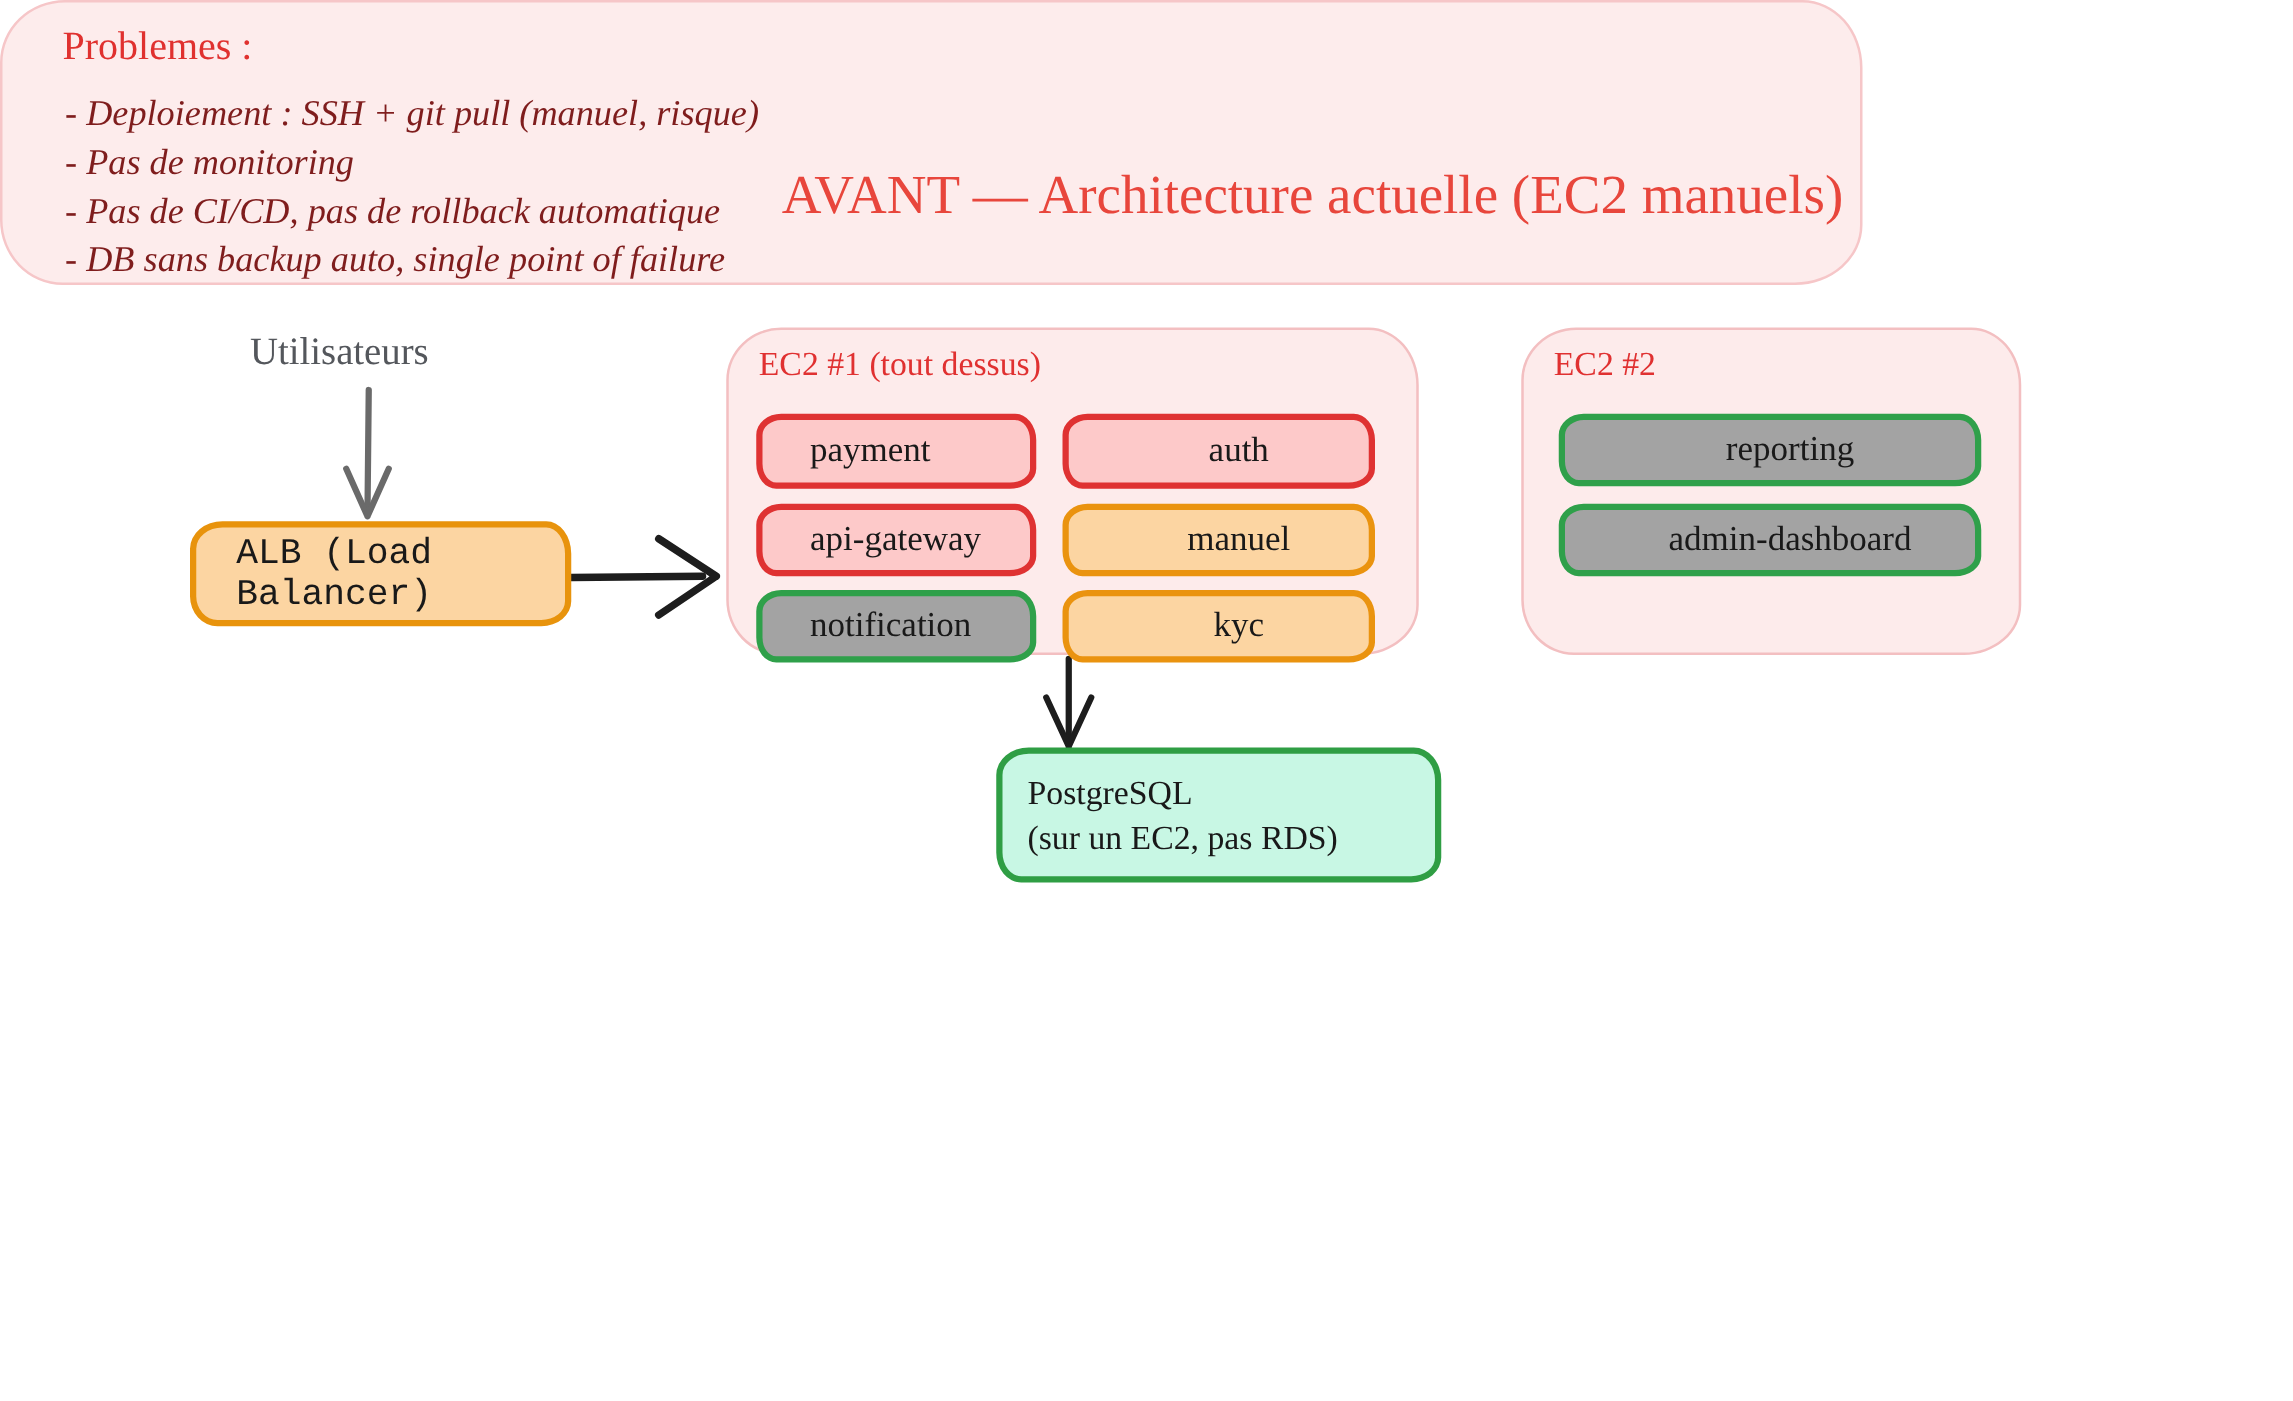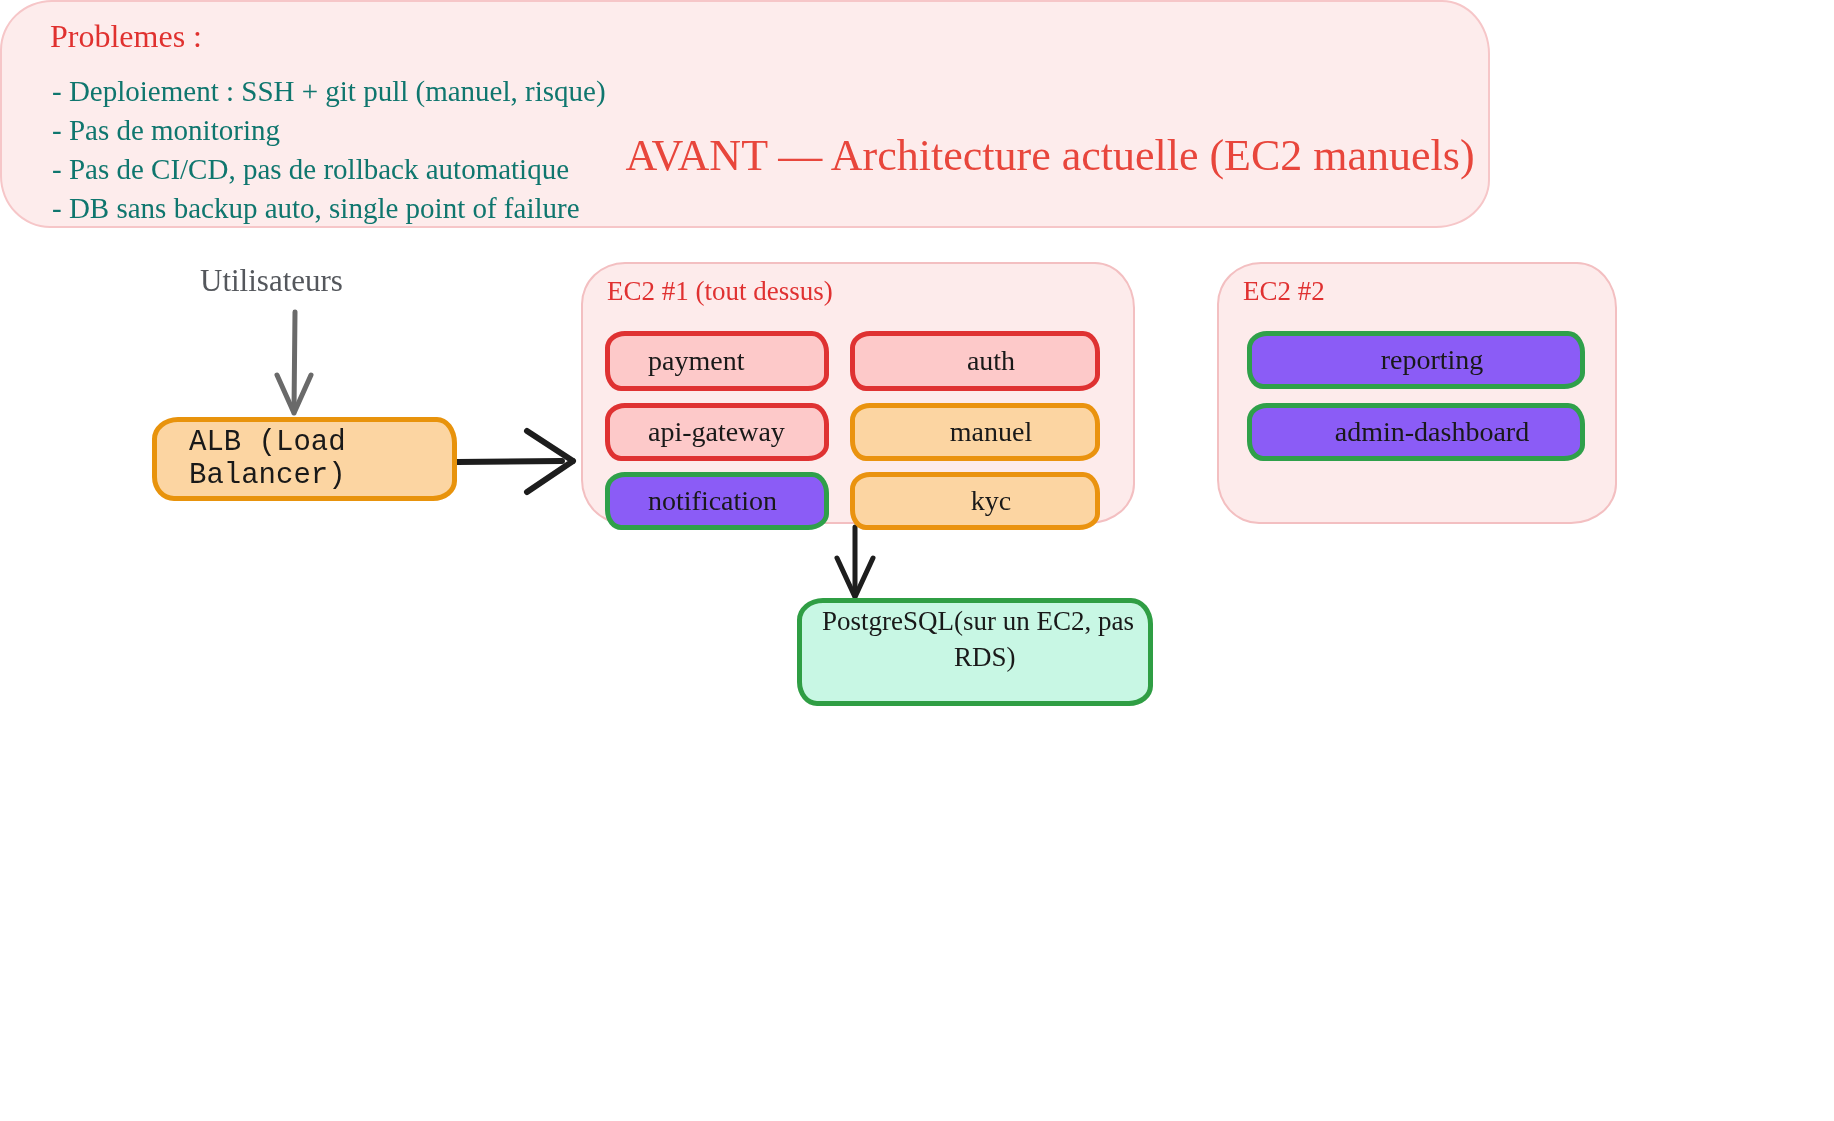--- a/index.html
+++ b/index.html
@@ -47,45 +47,45 @@
   #ec2-2{left:1217px;top:262px;width:400px;height:262px;}
   .group-label{
     position:absolute;left:24px;top:12px;
     font-size:27px;color:#e03131;white-space:nowrap;
   }
 
   
   .svc{border-width:5px;border-style:solid;}
   .svc-red{background:#fdc9c9;border-color:#df3232;}
   .svc-orange{background:#fcd5a2;border-color:#ea930f;}
-  .svc-green{background:#8b5cf6;border-color:#2fa04a;}
+  .svc-green{background:#a3a3a3;border-color:#2fa04a;}
   .align-left{justify-content:flex-start;padding-left:38px;}
 
   
   #pg-box{
     left:797px;top:598px;width:356px;height:108px;
     background:#c8f7e4;border:5px solid #2f9e44;
     border-radius:26px 22px 24px 20px/22px 26px 20px 24px;
-    align-items:flex-start;justify-content:center;
+    flex-direction:column;align-items:flex-start;justify-content:center;
     padding-left:20px;font-size:27px;line-height:36px;
   }
 
   
   #problems-box{
     left:148px;top:790px;width:1490px;height:228px;box-sizing:border-box;
     background:#fdecec;border:2.5px solid #f6c6c8;
     border-radius:52px 48px 54px 50px/50px 54px 48px 52px;
   }
   #problems-heading{
     position:absolute;left:50px;top:18px;
     font-size:32px;color:#e0312f;
   }
   #problems-list{
     position:absolute;left:52px;top:72px;
-    font-size:29px;color:#0f766e;line-height:39px;
+    font-size:29px;color:#7f1d1d;line-height:39px;font-style:italic;
   }
 </style>
 </head>
 <body>
 
 <div id="title" class="abs">AVANT — Architecture actuelle (EC2 manuels)</div>
 
 <div id="users-label" class="abs">Utilisateurs</div>
 
 <svg id="arrows" class="abs" viewBox="0 0 1834 1121" xmlns="http://www.w3.org/2000/svg">

